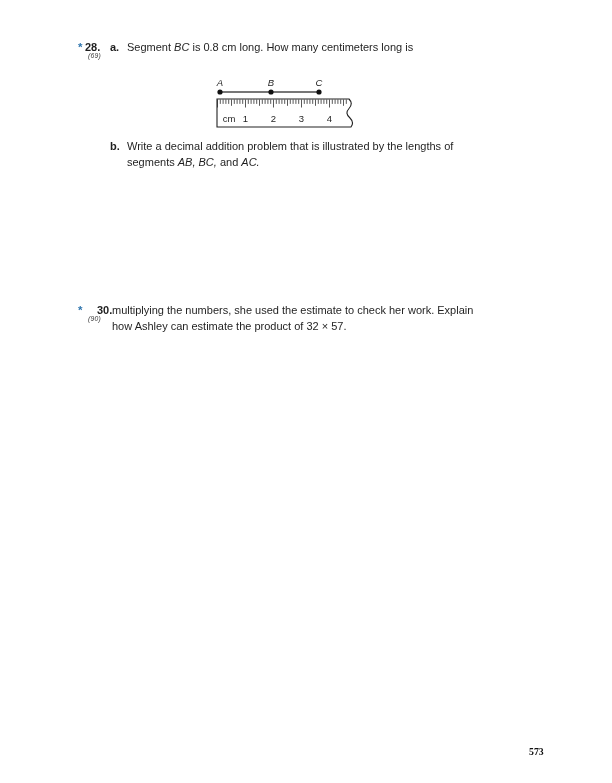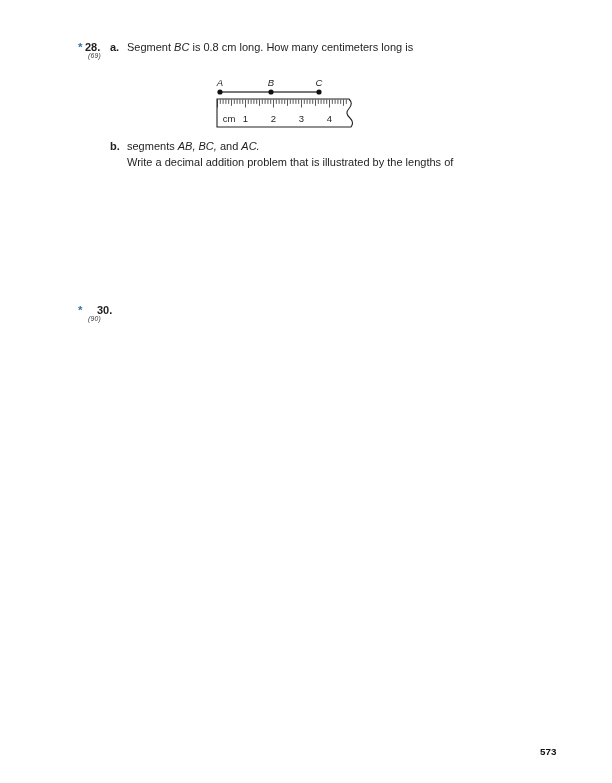--- a/index.html
+++ b/index.html
@@ -130,26 +130,28 @@
       </g>
     <text class="ruler-num" x="29" y="46" text-anchor="middle">cm</text>
     <text class="ruler-num" x="45.5" y="46" text-anchor="middle">1</text>
     <text class="ruler-num" x="73.5" y="46" text-anchor="middle">2</text>
     <text class="ruler-num" x="101.5" y="46" text-anchor="middle">3</text>
     <text class="ruler-num" x="129.5" y="46" text-anchor="middle">4</text>
   </svg>
 
   <span class="abs txt bold" style="left:110px; top:138px;">b.</span>
   <div class="abs" style="left:127px; top:138px;">
+    <div class="txt"><span>Write a decimal addition problem that is illustrated by the lengths of</span></div>
     <div class="txt"><span>segments </span><span class="it">AB, BC,</span><span> and </span><span class="it">AC.</span></div>
-    <div class="txt"><span>Write a decimal addition problem that is illustrated by the lengths of</span></div>
   </div>
 
   <span class="abs asterisk" style="left:78px; top:302px; color:#2e74ad;">*</span>
   <span class="abs txt bold" style="left:97px; top:302px;text-align:right;">30.</span>
   <span class="abs ref" style="left:88px; top:315px;">(90)</span>
   <div class="abs" style="left:112px; top:302px;">
+    <div class="txt"><span>multiplying the numbers, she used the estimate to check her work. Explain</span></div>
+    <div class="txt"><span>how Ashley can estimate the product of 32 × 57.</span></div>
   </div>
 
   <span class="abs footer-txt" style="left:497px; top:746px;margin-top:40px;">Lesson 90</span>
-  <span class="abs footer-txt" style="left:540px; top:746px;">573</span>
+  <span class="abs footer-txt" style="left:529px; top:746px;font-family:Liberation Serif, serif;">573</span>
 
 </div>
 
 </body></html>

